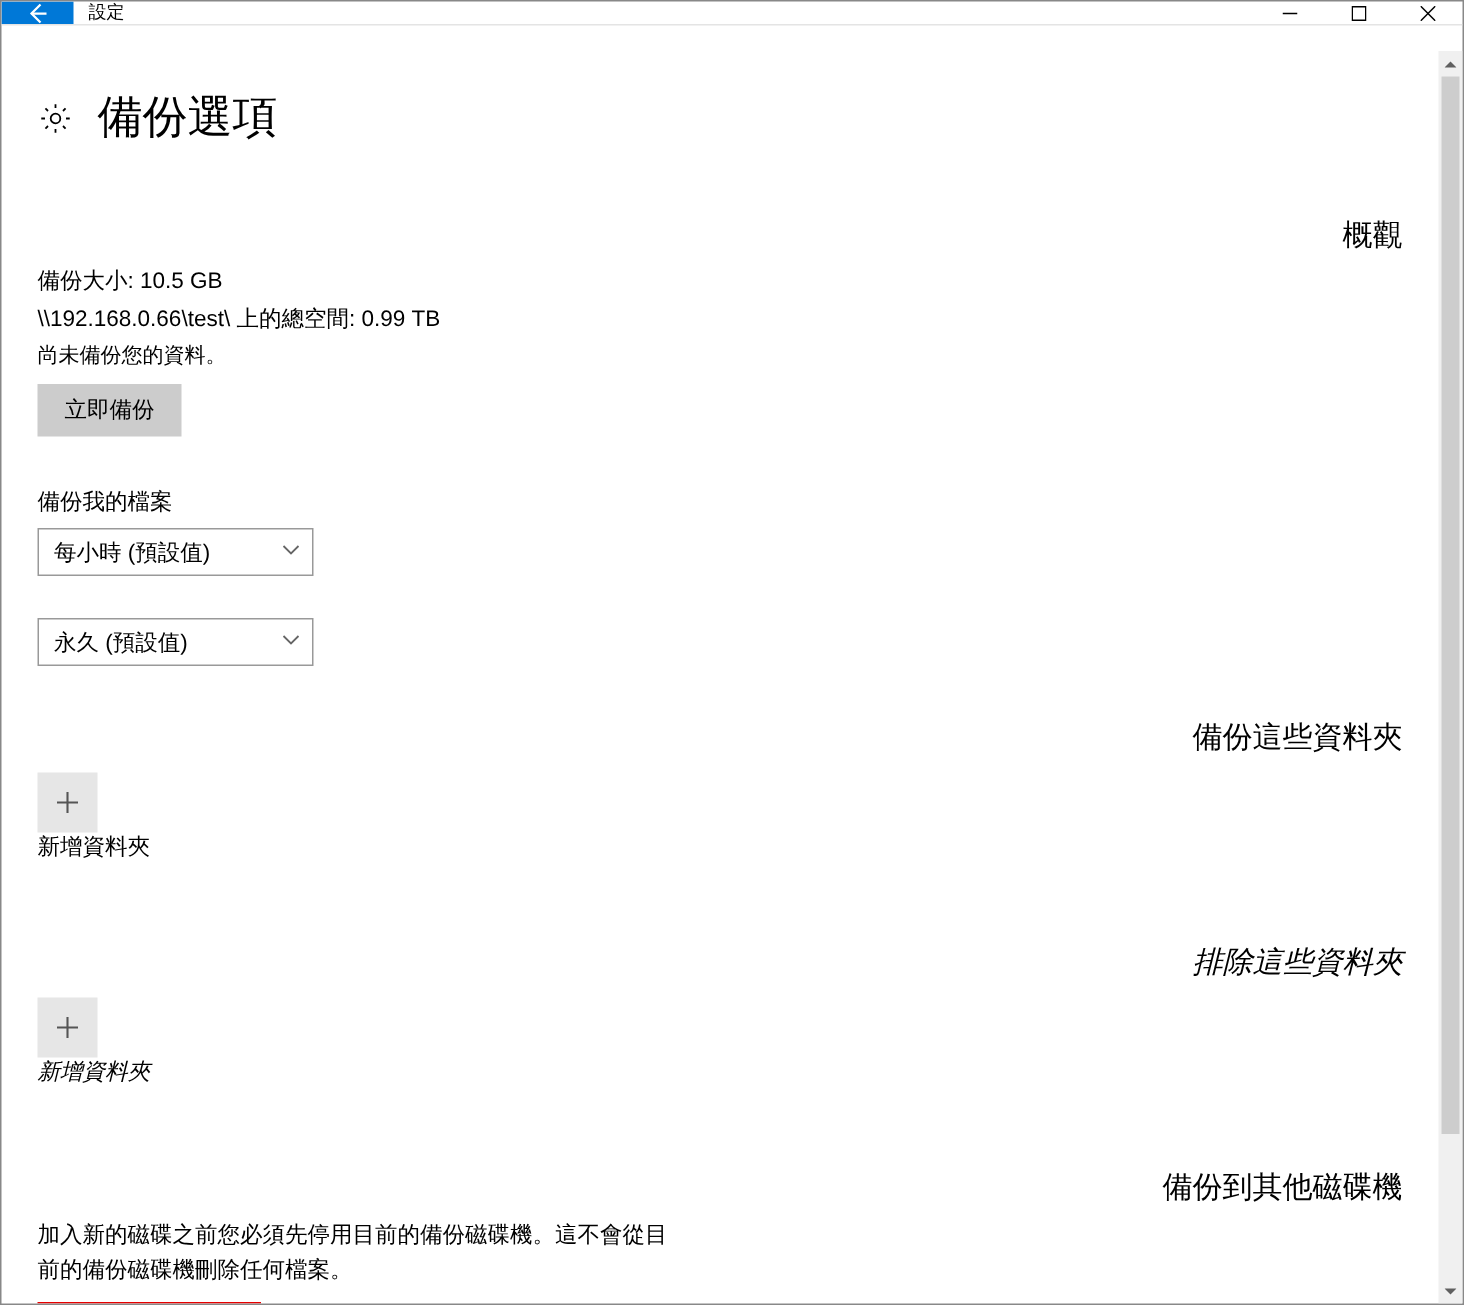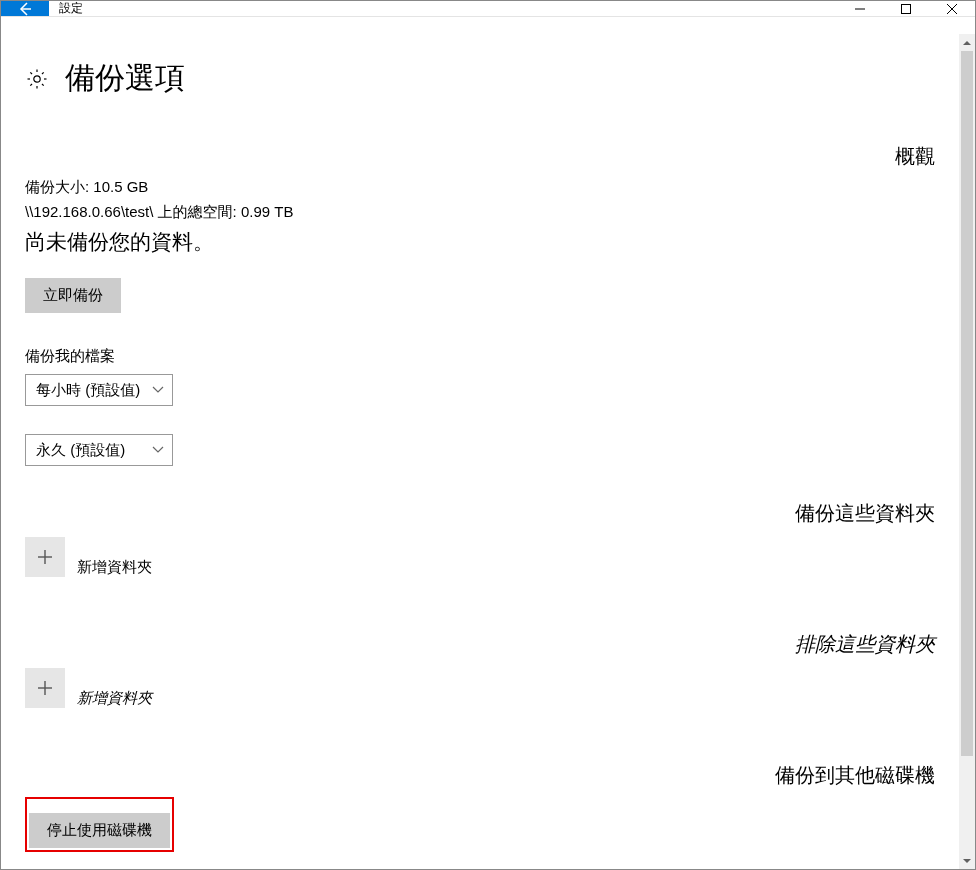--- a/index.html
+++ b/index.html
@@ -79,55 +79,55 @@
   font-size: 20px;
   font-weight: 400;
   margin-bottom: 8px;
   text-align: right;
 }
 .info-line {
   font-size: 15px;
   margin-bottom: 6px;
 }
 .status-line {
-  font-size: 21px;
+  font-size: 14px;
   margin-bottom: 10px;
 }
 .btn {
   display: inline-block;
   background: #cccccc;
   border: none;
   padding: 8px 18px;
   font-size: 15px;
   font-family: Liberation Mono, monospace;
   cursor: pointer;
-  margin-top: 12px;
 }
 .label {
   font-size: 15px;
   margin-bottom: 8px;
 }
 .select {
-  width: 148px;
+  width: 184px;
   height: 32px;
   border: 1px solid #999;
   display: flex;
   align-items: center;
   justify-content: space-between;
   padding: 0 8px 0 10px;
   font-size: 15px;
   cursor: pointer;
 }
 .select .chev svg { width: 12px; height: 12px; }
 .block { margin-bottom: 34px; }
 .block-sm { margin-bottom: 28px; }
 .add-row {
   display: flex;
-  align-items: flex-end;
+  align-items: flex-start;
   margin-top: 10px;
+  flex-direction: column;
 }
 .add-btn {
   width: 40px;
   height: 40px;
   background: #e6e6e6;
   display: flex;
   align-items: center;
   justify-content: center;
   margin-right: 12px;
 }
@@ -279,20 +279,21 @@
               <line x1="8" y1="1" x2="8" y2="15"></line>
               <line x1="1" y1="8" x2="15" y2="8"></line>
             </svg>
         </div>
         <span>新增資料夾</span>
       </div>
     </div>
 
     <div>
       <div class="section-h">備份到其他磁碟機</div>
+      <div class="desc">加入新的磁碟之前您必須先停用目前的備份磁碟機。這不會從目前的備份磁碟機刪除任何檔案。</div>
       <span class="highlight-box">
         <button class="btn">停止使用磁碟機</button>
       </span>
     </div>
 
   </div>
 </div>
 
 <div class="scrollbar">
   <div class="scrollbar-arrow top">

